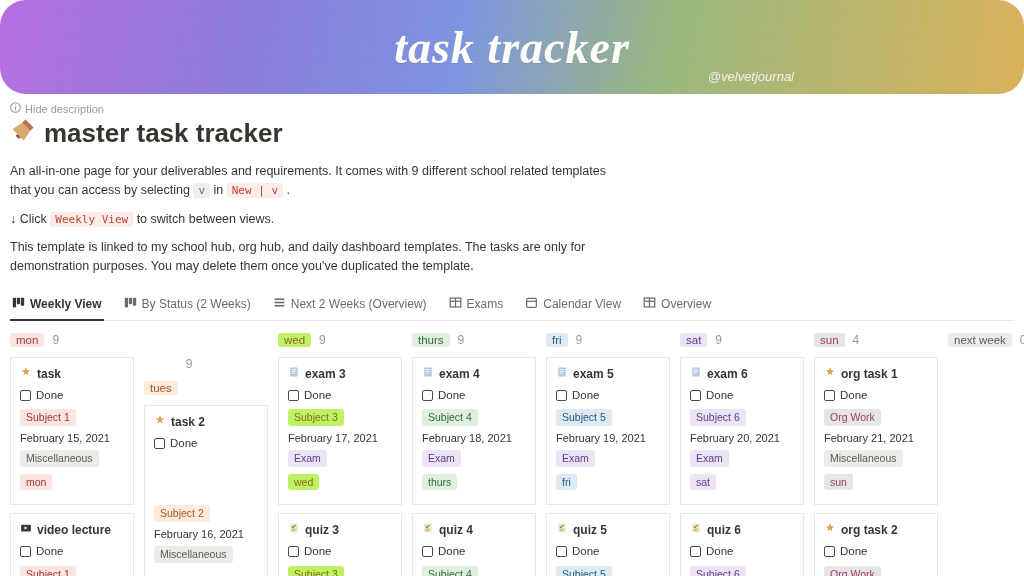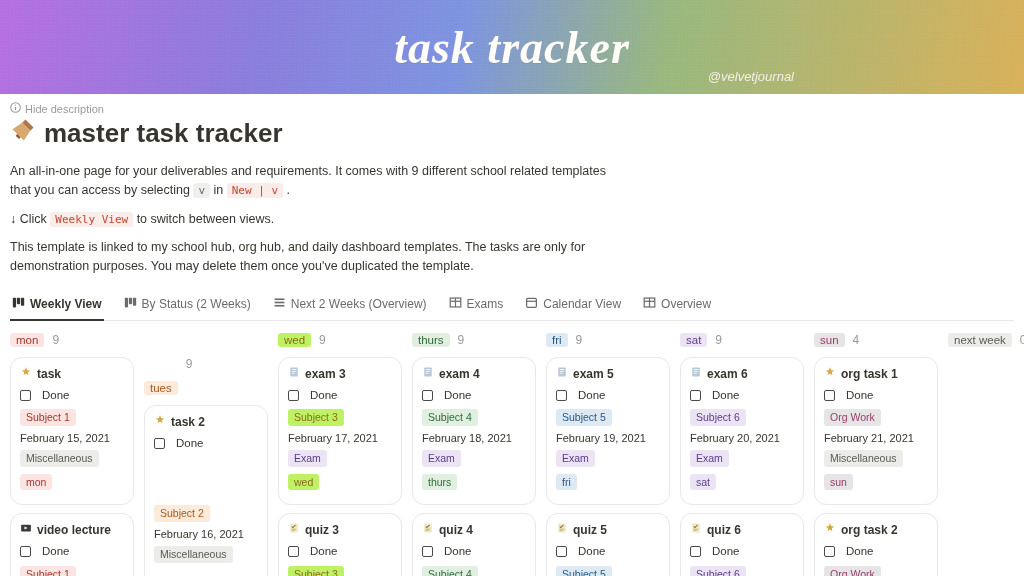--- a/index.html
+++ b/index.html
@@ -12,20 +12,21 @@
   }
   .banner {
     height: 94px;
     width: 100%;
     background: linear-gradient(100deg,#b56fe0 0%, #8b7ddc 25%, #7d94e0 45%, #99b87e 65%, #d9b15a 100%);
     display: flex;
     align-items: center;
     justify-content: center;
     position: relative;
     overflow: hidden;
+    border-radius: 26px;
   }
   .banner::after{
     content:"";
     position:absolute;inset:0;
     background-image: radial-gradient(rgba(255,255,255,.06) 1px, transparent 1px);
     background-size: 3px 3px;
     mix-blend-mode: overlay;
   }
   .banner-title {
     font-family: Georgia, "Times New Roman", serif;
@@ -107,36 +108,36 @@
     font-size:12px;
   }
   .col-head .day {
     padding:1px 6px;
     border-radius:3px;
     font-size:11.5px;
   }
   .col-head .count{ color:#9b9a97;}
   .card {
     border:1px solid #e8e8e6;
-    border-radius:12px;
+    border-radius:0;
     background:#fff;
     padding:8px 9px 9px 9px;
     margin-bottom: 8px;
     font-size: 11.5px;
     line-height: 1.35;
   }
   .card-title{
     display:flex;align-items:center;gap:5px;
     font-weight:600;
     margin-bottom:6px;
     font-size:12px;
   }
   .card-title svg{width:12px;height:12px;flex:0 0 12px;}
   .done-row{
-    display:flex;align-items:center;gap:11px;
+    display:flex;align-items:center;gap:5px;
     color:#37352f;
     margin-bottom:6px;
   }
   .done-row .cb{
     width:11px;height:11px;border:1.4px solid #4b4b4b;border-radius:2px;display:inline-block;
   }
   .tag{
     display:inline-block;
     font-size:10.5px;
     padding:1px 6px;

